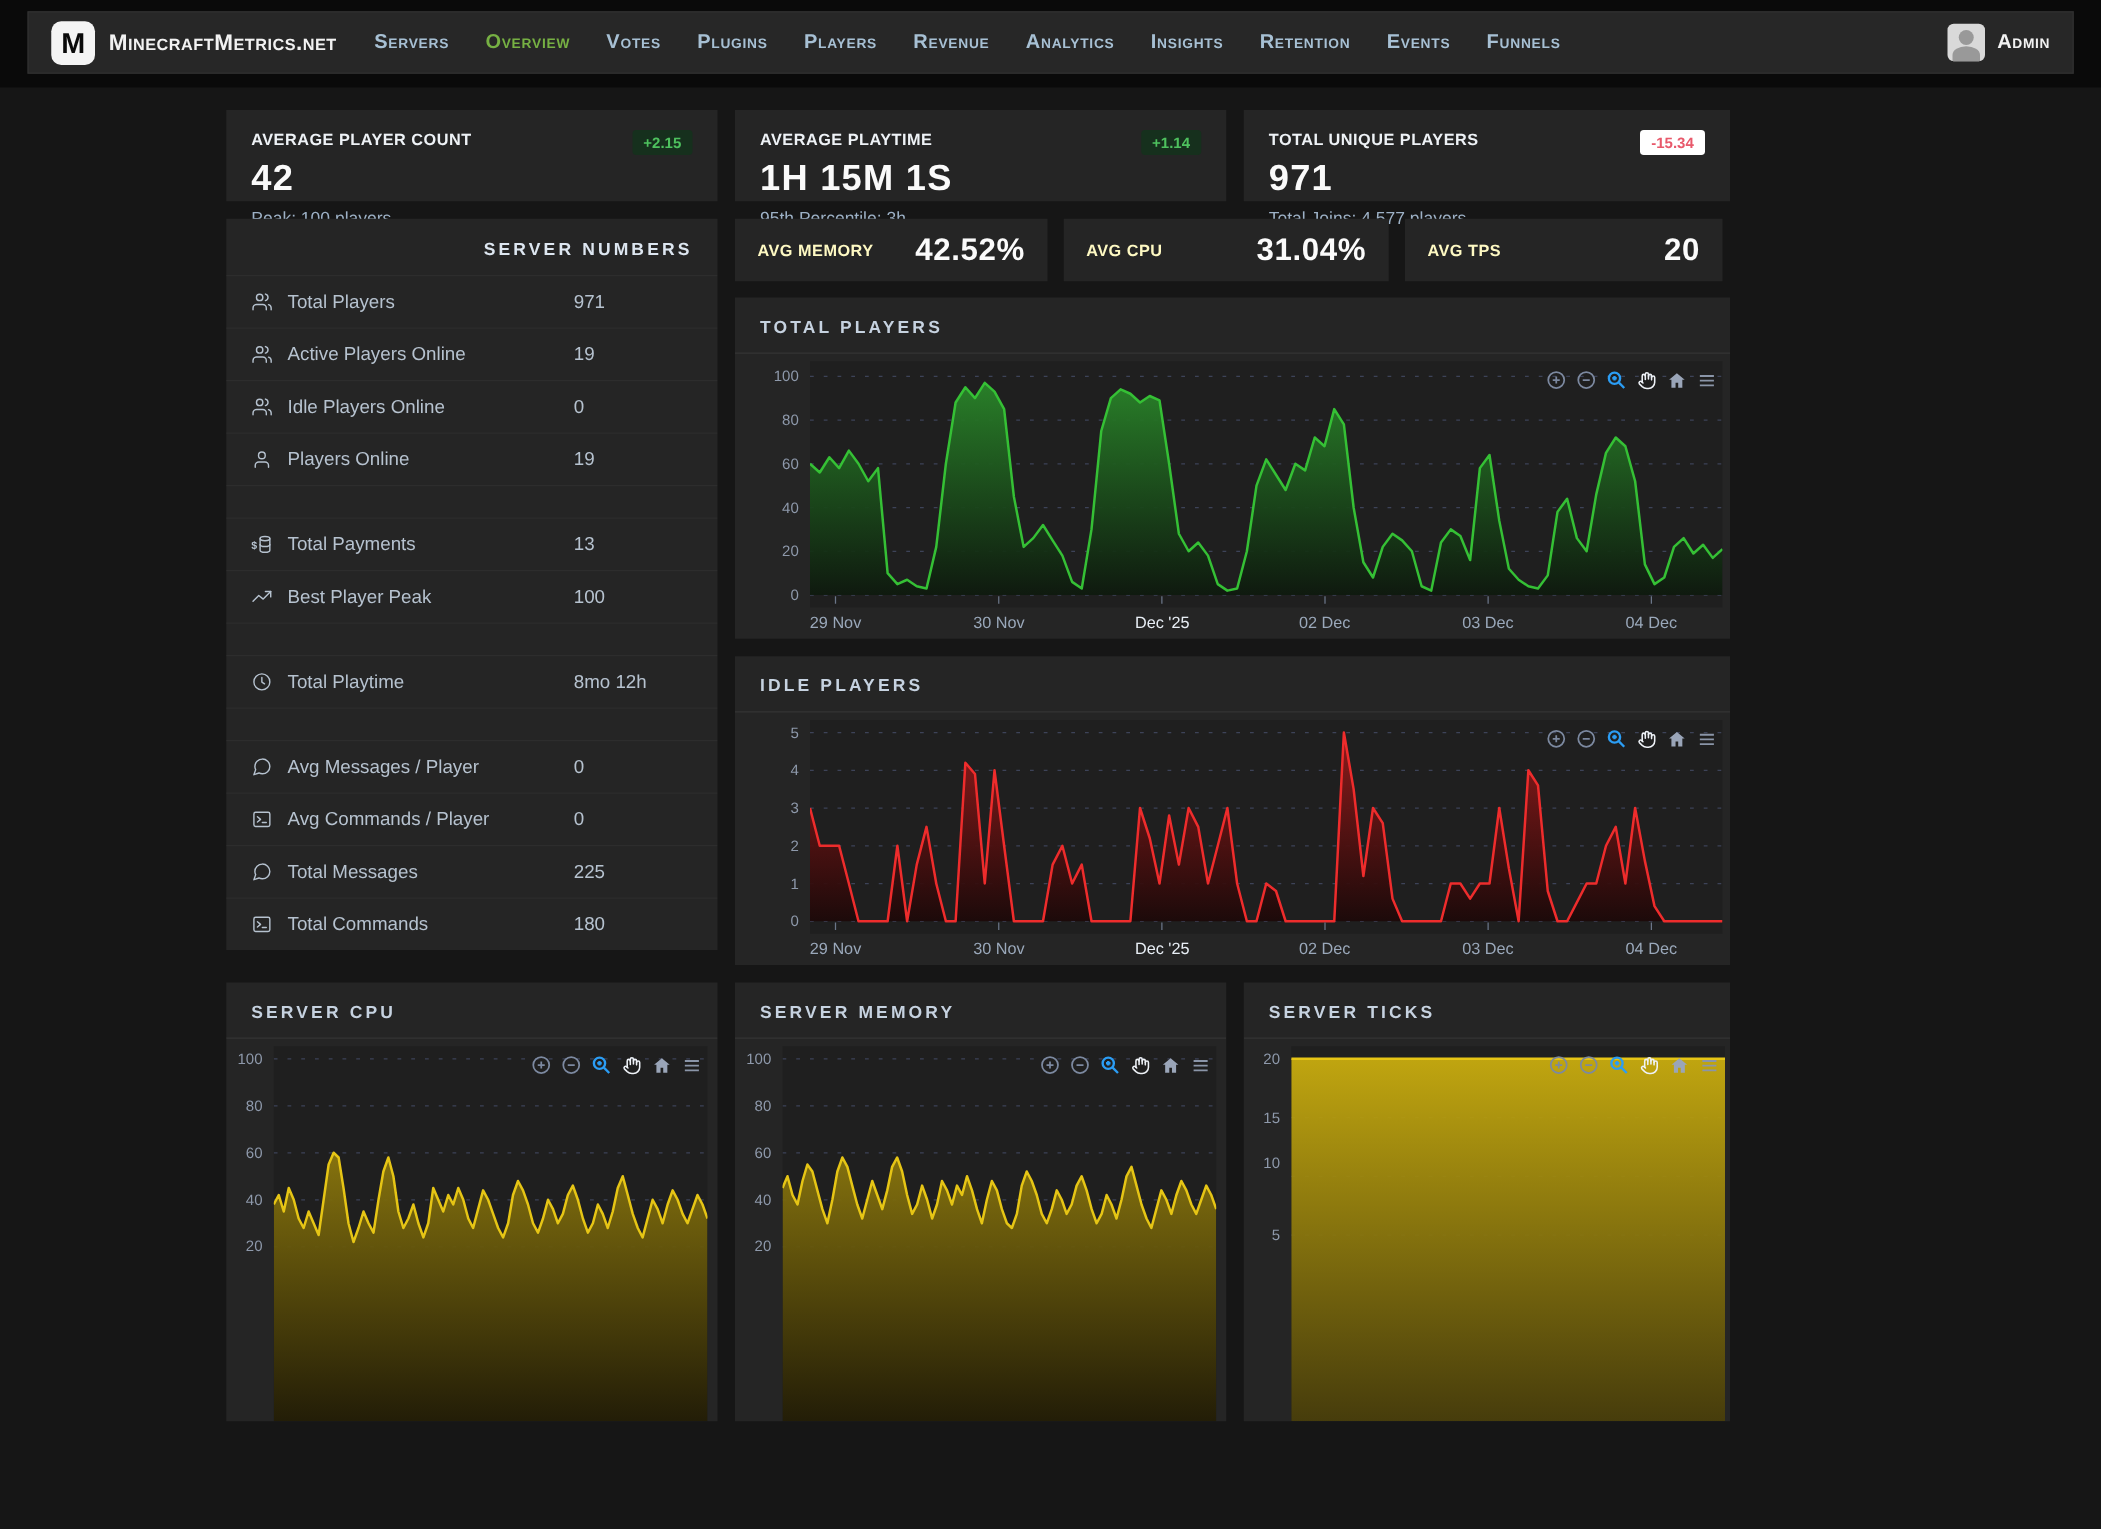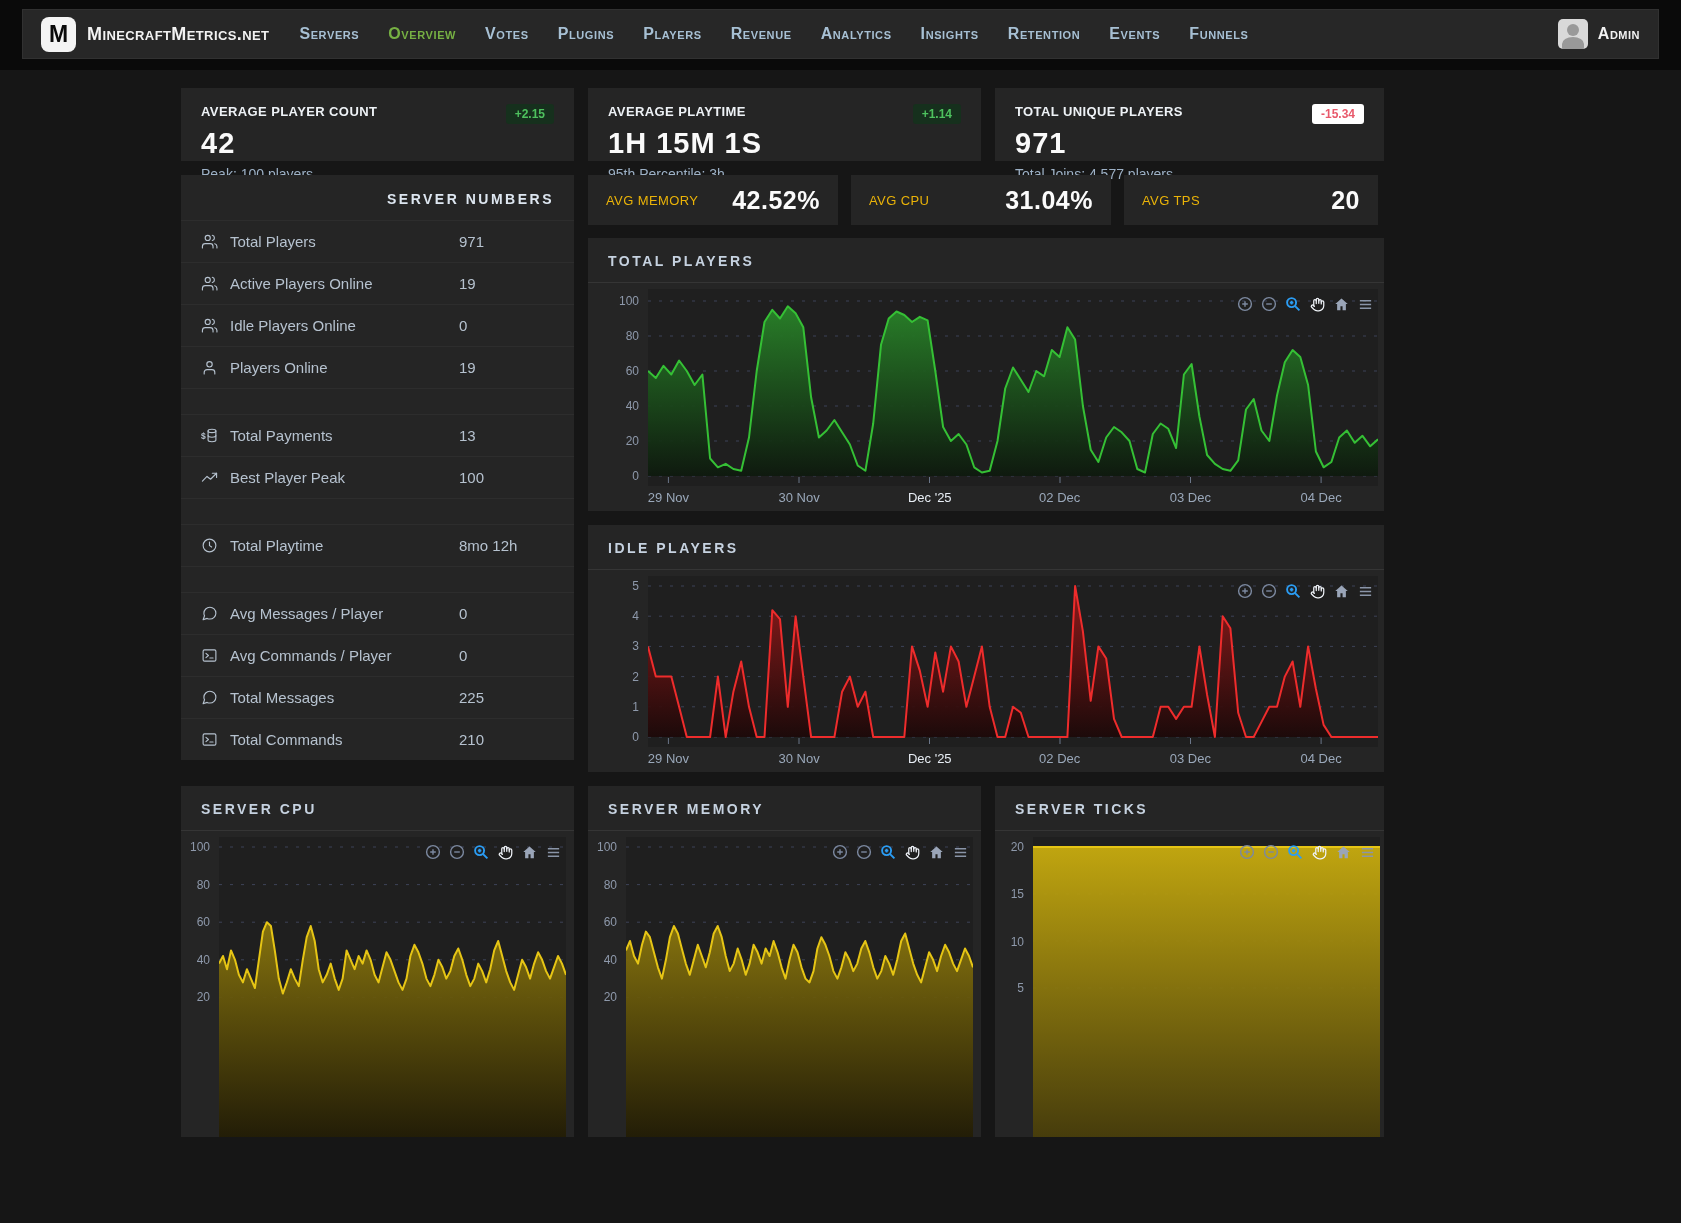--- a/index.html
+++ b/index.html
@@ -51,21 +51,21 @@
   .num-row { display:flex; align-items:center; height:42px; padding:0 20px; border-top:1px solid #2d2d2d;
              color:#b6c2cf; font-size:15px; }
   .num-row .icon { width:18px; height:18px; margin-right:11px; flex:none; display:flex; align-items:center; }
   .num-row .lbl { flex:1; }
   .num-row .val { width:95px; }
   .num-row.spacer { height:26px; }
   
   .kpi-row { display:grid; grid-template-columns:250px 260px 254px; gap:13px; }
   .kpi-card { background:#252525; height:50px; display:flex; align-items:center;
               justify-content:space-between; padding:0 18px; }
-  .kpi-label { color:#eab308; font-size:13px; font-weight:400; letter-spacing:.4px; }
+  .kpi-label { color:#fef9c3; font-size:13px; font-weight:700; letter-spacing:.4px; }
   .kpi-value { color:#fbfbfb; font-size:25px; font-weight:800; letter-spacing:.5px; }
   
   .chart-card { background:#252525; margin-top:14px; overflow:hidden; }
   .chart-card.first { margin-top:13px; }
   .chart-title { padding:15px 20px 13px; color:#c6d2e0; font-size:14px; font-weight:800; letter-spacing:2.5px; }
   .chart-divider { height:1px; background:#353535; }
   .plot { display:flex; padding:6px 8px 0 0; position:relative; }
   .ylabels { position:relative; flex:none; }
   .ylab { position:absolute; right:9px; color:#8e99ab; font-size:12px; }
   .plot-area { position:relative; flex:none; background:rgba(0,0,0,.15); }
@@ -252,21 +252,21 @@
           </div>
           <div class="num-row">
             <span class="icon">
               <svg fill="none" stroke="currentColor" stroke-width="1.6" stroke-linecap="round" stroke-linejoin="round" width="17" height="17" viewBox="0 0 24 24">
                 <rect x="3" y="4" width="18" height="16" rx="2"></rect>
                 <polyline points="7 9 10.5 12 7 15"></polyline>
                 <line x1="12.5" y1="15.5" x2="17" y2="15.5"></line>
               </svg>
             </span>
        <span class="lbl">Total Commands</span>
-       <span class="val">210</span>
+       <span class="val">180</span>
           </div>
         </div>
     </aside>
     <div class="right-col">
       <div class="kpi-row">
           <div class="kpi-card">
             <span class="kpi-label">AVG MEMORY</span>
                  <span class="kpi-value">42.52%</span>
           </div>
           <div class="kpi-card">
@@ -591,21 +591,21 @@
   </div>
        </div>
      </div>
      </div>
     <div class="chart-card">
         <div class="chart-title">SERVER TICKS</div>
      <div class="chart-divider"></div>
      <div class="plot">
        <div class="ylabels" style="width:38px;height:300px">
             <span class="ylab" style="top:144px">5</span>
-            <span class="ylab" style="top:98px">10</span>
+            <span class="ylab" style="top:86px">10</span>
             <span class="ylab" style="top:50px">15</span>
             <span class="ylab" style="top:3px">20</span>
           </div>
        <div class="plot-area" style="width:347px;height:300px">
          <svg width="347" height="300" viewBox="0 0 347 300">
            <defs>
              <linearGradient id="grad_server_ticks" gradientUnits="userSpaceOnUse" x1="0" y1="0" x2="0" y2="300">
                <stop offset="0" stop-color="#cdb00f" stop-opacity="0.95"></stop>
                <stop offset="1" stop-color="#4a3f0a" stop-opacity="0.92"></stop>
              </linearGradient>

